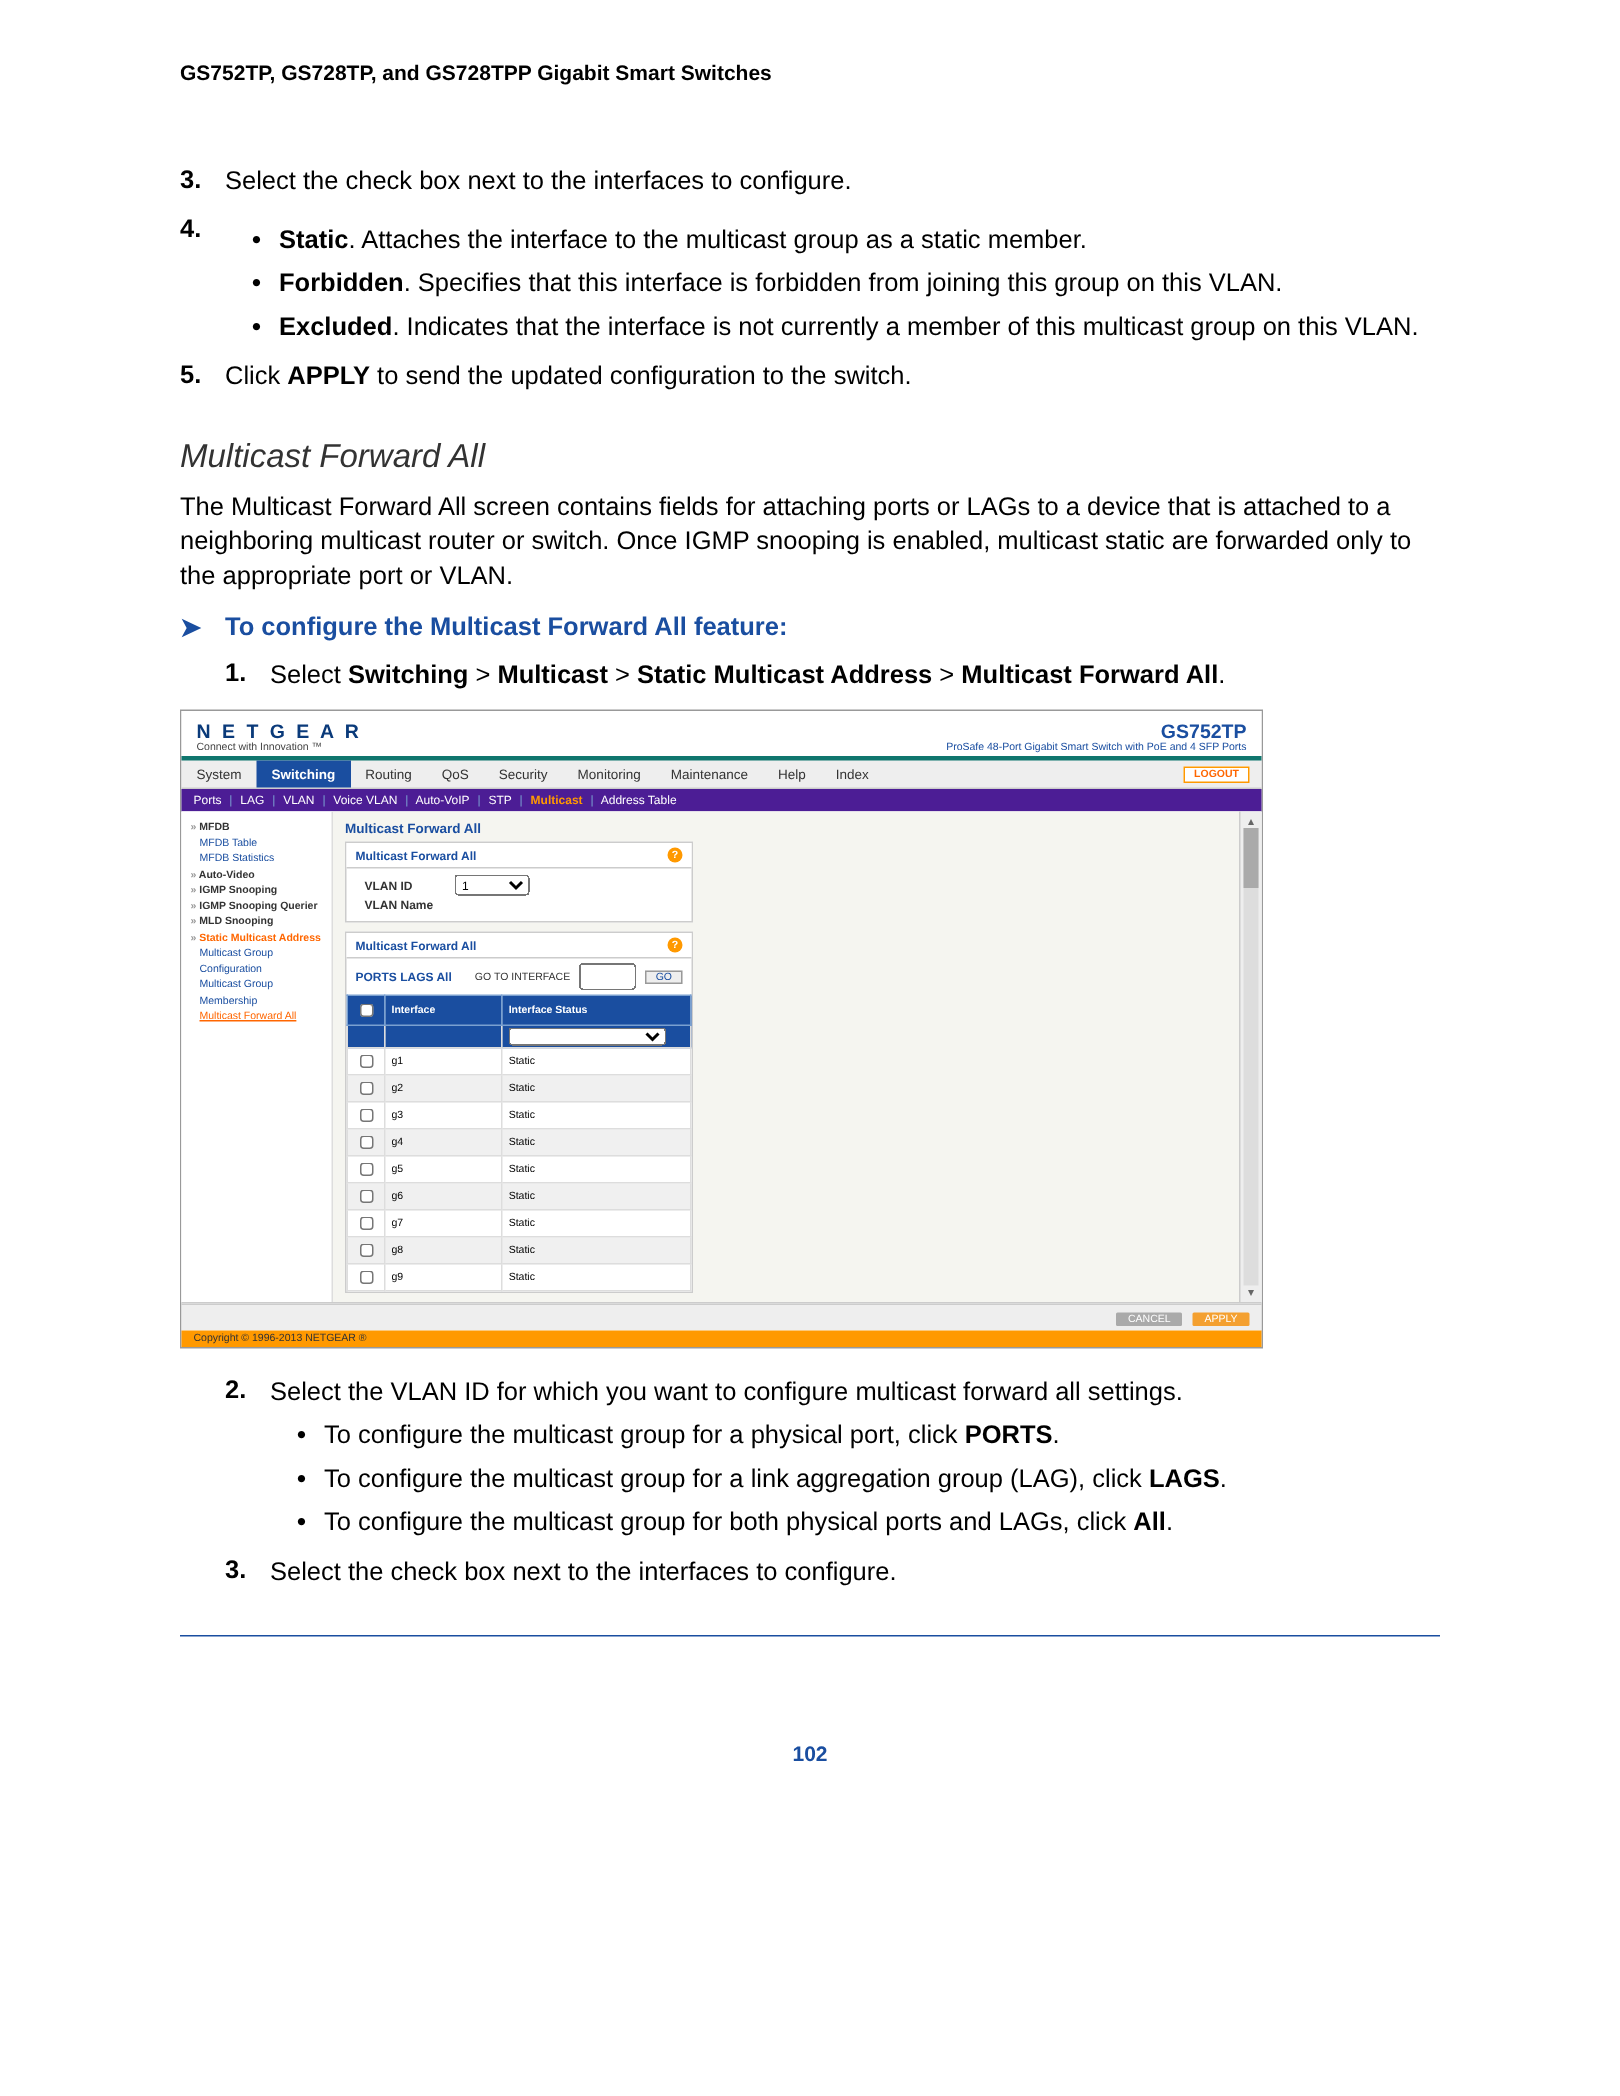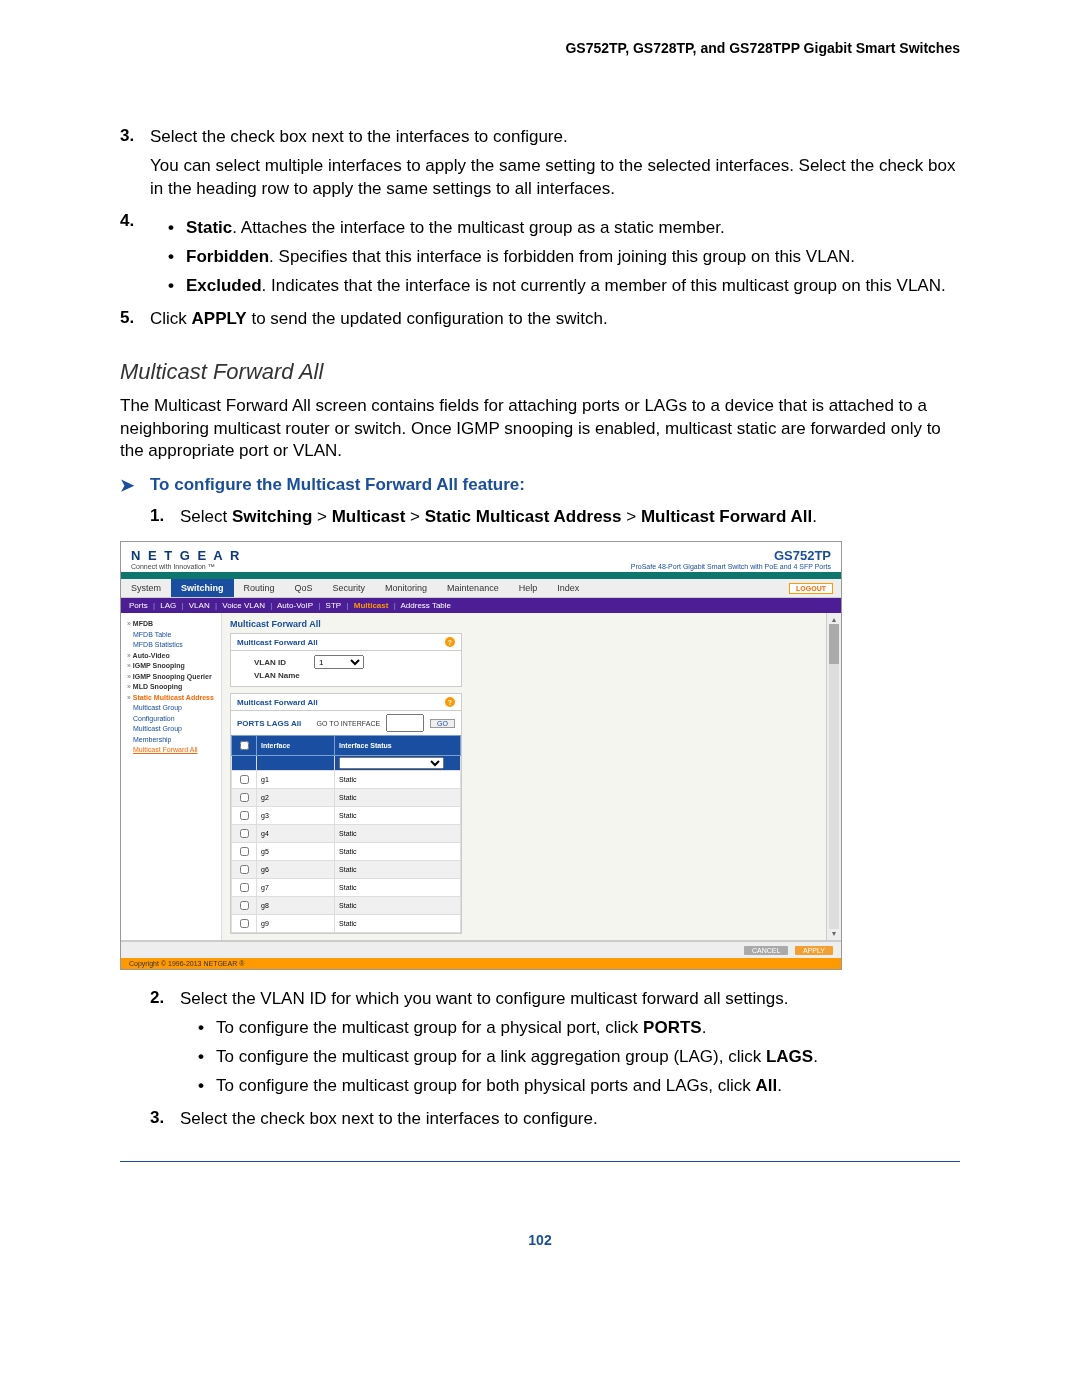--- a/index.html
+++ b/index.html
@@ -8,24 +8,24 @@
     background: #fff;
     color: #000;
   }
   .page {
     width: 1080px;
     margin: 0 auto;
     padding: 40px 120px 40px 120px;
     box-sizing: border-box;
   }
   .header-title {
-    text-align: right;
+    text-align: left;
     font-weight: bold;
     font-size: 14px;
-    margin-bottom: 70px;
+    margin-bottom: 54px;
   }
   .ol-item {
     display: flex;
     margin-bottom: 10px;
   }
   .ol-num {
     width: 30px;
     flex-shrink: 0;
     font-weight: bold;
     font-size: 17px;
@@ -122,21 +122,21 @@
     font-weight: bold;
     font-size: 13px;
   }
   .ss-model-small {
     color: #1a4ea0;
     font-size: 7px;
   }
   .ss-tabs {
     display: flex;
     background: #eee;
-    border-top: 7px solid #0f766e;
+    border-top: 3px solid #0f766e;
     border-bottom: 1px solid #ccc;
     align-items: center;
     padding-right: 8px;
   }
   .ss-tab {
     padding: 4px 10px;
     font-size: 9px;
     color: #333;
   }
   .ss-tab.active {
@@ -221,21 +221,21 @@
     border-bottom: 1px solid #ccc;
     display: flex;
     justify-content: space-between;
     align-items: center;
   }
   .ss-box-head .q {
     width: 10px; height: 10px; border-radius: 50%; background: #f90; color:#fff; font-size:7px;
     display:flex; align-items:center; justify-content:center;
   }
   .ss-box-body {
-    padding: 4px 23px;
+    padding: 4px 12px;
     font-size: 8px;
   }
   .ss-row { display:flex; align-items:center; margin-bottom:2px; }
   .ss-row .lbl { width:60px; font-weight:bold; color:#333; }
   .ss-row select {
     font-size: 8px; height: 14px; width: 50px;
   }
   .ss-tabs2 {
     font-size: 8px;
     color: #1a4ea0;
@@ -298,21 +298,20 @@
 </head>
 <body>
 
 <div class="page">
   <div class="header-title">GS752TP, GS728TP, and GS728TPP Gigabit Smart Switches</div>
 
   <div class="ol-item">
     <div class="ol-num">3.</div>
     <div class="ol-body">
       <span>Select the check box next to the interfaces to configure.</span>
-      <div class="sub-para">You can select multiple interfaces to apply the same setting to the selected interfaces. Select the check box in the heading row to apply the same settings to all interfaces.</div>
     </div>
   </div>
 
   <div class="ol-item">
     <div class="ol-num">4.</div>
     <div class="ol-body">
       <div class="bullet-item">
         <div class="bullet-dot">•</div>
         <div class="bullet-body">
           <b>Static</b><span>. Attaches the interface to the multicast group as a static member.</span>

